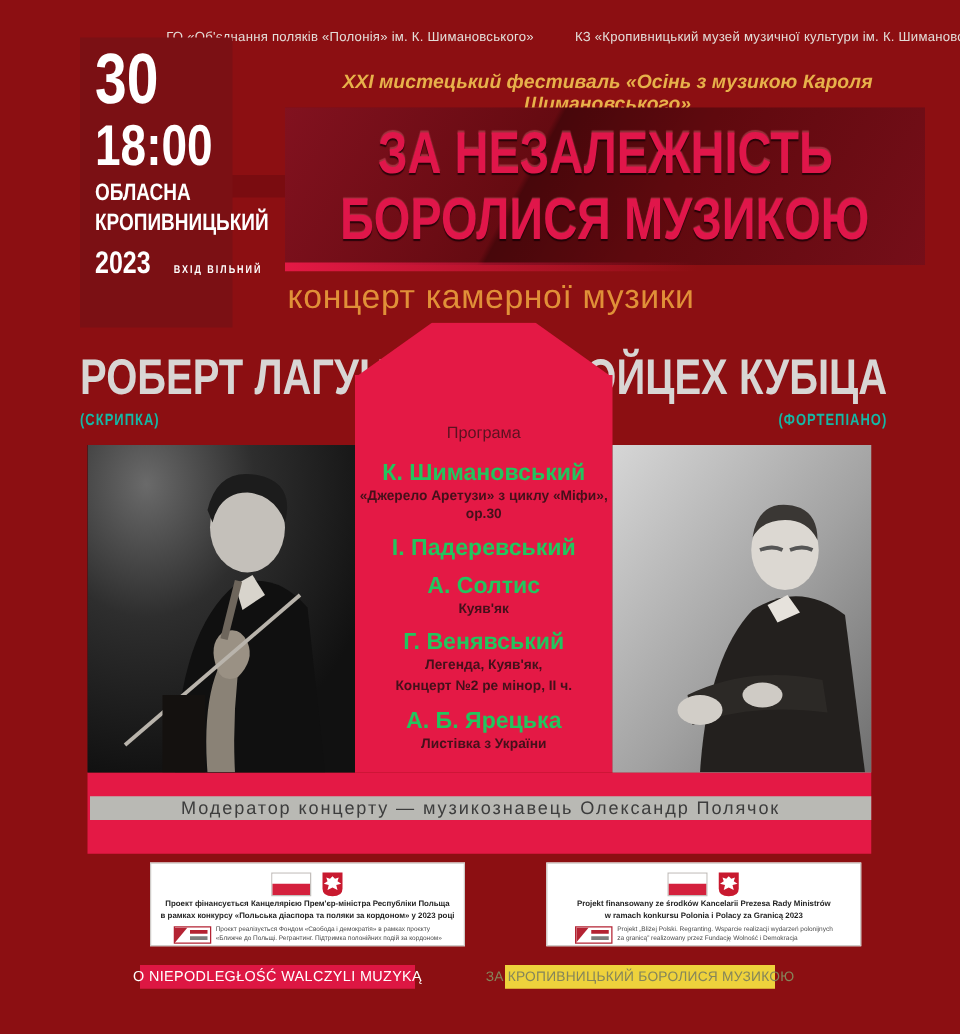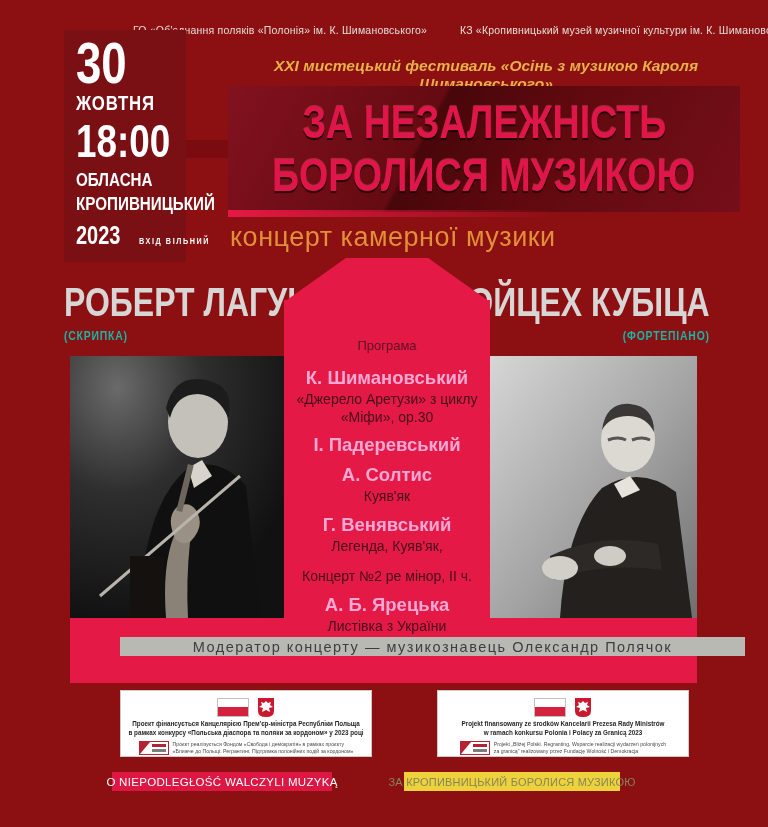--- a/index.html
+++ b/index.html
@@ -63,27 +63,27 @@
 
   
   .photo{top:356px;width:214px;height:262px;overflow:hidden;}
   .photo-left{left:70px;background:#161616;}
   .photo-right{left:490px;width:207px;background:#a8a8a8;}
   .photo svg{display:block;}
 
   
   .program{left:277px;top:338px;width:220px;text-align:center;}
   .prog-heading{font-size:13px;color:#5c1220;margin-bottom:14px;}
-  .prog-composer{font-size:18.5px;font-weight:bold;color:#f9a8d4;margin-top:8px;}
-  .prog-piece{font-size:14px;color:#44101a;margin-top:2px;line-height:1.25;}
+  .prog-composer{font-size:18.5px;font-weight:bold;color:#22c55e;margin-top:8px;}
+  .prog-piece{font-size:11px;color:#44101a;margin-top:2px;line-height:1.25;font-weight:bold;}
 
   
   .moderator{left:72px;top:637px;width:625px;height:19px;background:#b9b9b4;
       display:flex;align-items:center;justify-content:center;
-      font-size:14.5px;color:#3d3d3d;letter-spacing:1.5px;margin-left:48px;}
+      font-size:14.5px;color:#3d3d3d;letter-spacing:1.5px;}
 
   
   .fundbox{top:690px;width:252px;height:67px;background:#fff;border:1px solid #cfcbc8;
       box-sizing:border-box;display:flex;flex-direction:column;align-items:center;
       padding-top:6px;}
   .fund-left{left:120px;}
   .fund-right{left:437px;}
   .fund-emblems{display:flex;align-items:center;gap:8px;height:20px;}
   .flag{width:32px;height:19px;border:1px solid #c3bfbc;box-sizing:border-box;}
   .flag .w{height:50%;background:#fff;}
@@ -108,21 +108,20 @@
 
 <div class="poster">
 
   <div class="abs org org-left">ГО «Об'єднання поляків «Полонія» ім. К. Шимановського»</div>
   <div class="abs org org-right">КЗ «Кропивницький музей музичної культури ім. К. Шимановського»</div>
 
   <div class="abs ribbon"></div>
 
   <div class="abs sidebar">
     <div><span class="cond sb-day">30</span></div>
-    <div><span class="cond sb-month">ЖОВТНЯ</span></div>
     <div><span class="cond sb-time">18:00</span></div>
     <div><span class="cond sb-venue">ОБЛАСНА</span></div>
     <div><span class="cond sb-city">КРОПИВНИЦЬКИЙ</span></div>
     <div class="sb-yearrow">
       <span class="cond sb-year">2023</span>
       <span class="cond sb-adm">ВХІД ВІЛЬНИЙ</span>
     </div>
   </div>
 
   <div class="abs festival">ХХІ мистецький фестиваль «Осінь з музикою Кароля Шимановського»</div>
@@ -205,21 +204,21 @@
     <div>
       <div class="prog-composer">І. Падеревський</div>
     </div>
     <div>
       <div class="prog-composer">А. Солтис</div>
       <div class="prog-piece">Куяв'як</div>
     </div>
     <div>
       <div class="prog-composer">Г. Венявський</div>
       <div class="prog-piece">Легенда, Куяв'як,</div>
-      <div class="prog-piece" style="margin-top:13px">Концерт №2 ре мінор, ІІ ч.</div>
+      <div class="prog-piece" style="margin-top:3px">Концерт №2 ре мінор, ІІ ч.</div>
     </div>
     <div>
       <div class="prog-composer">А. Б. Ярецька</div>
       <div class="prog-piece">Листівка з України</div>
     </div>
   </div>
 
   <div class="abs moderator">Модератор концерту — музикознавець Олександр Полячок</div>
 
   <div class="abs fundbox fund-left">

